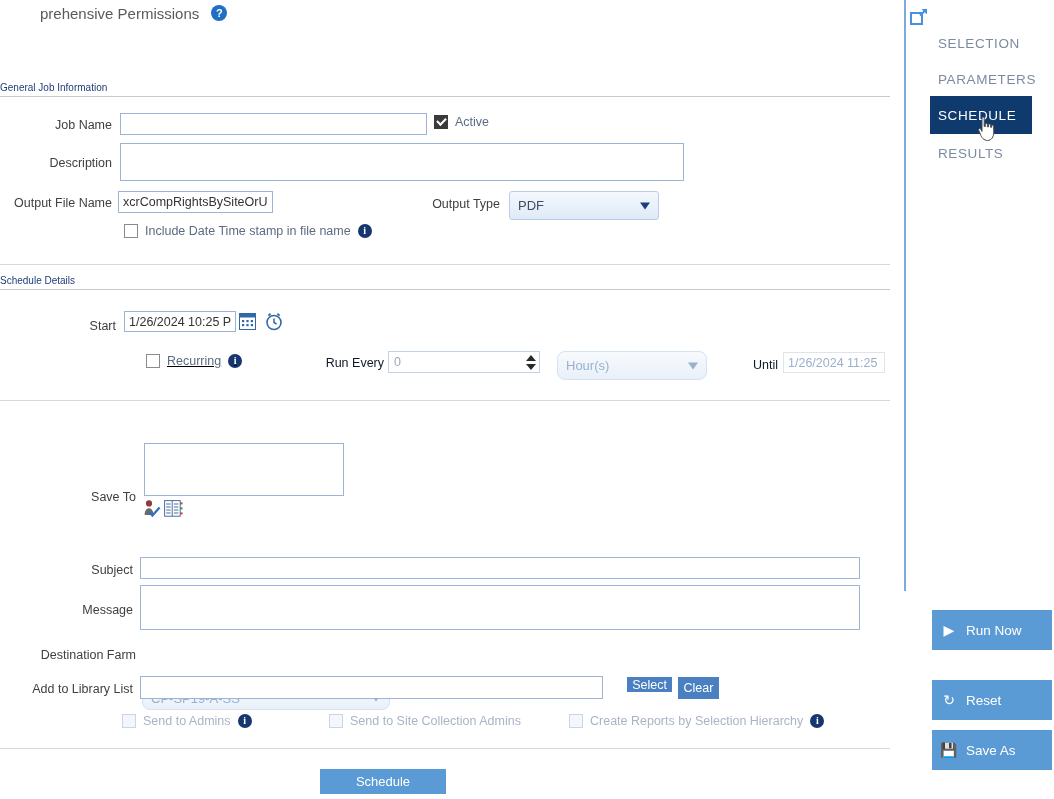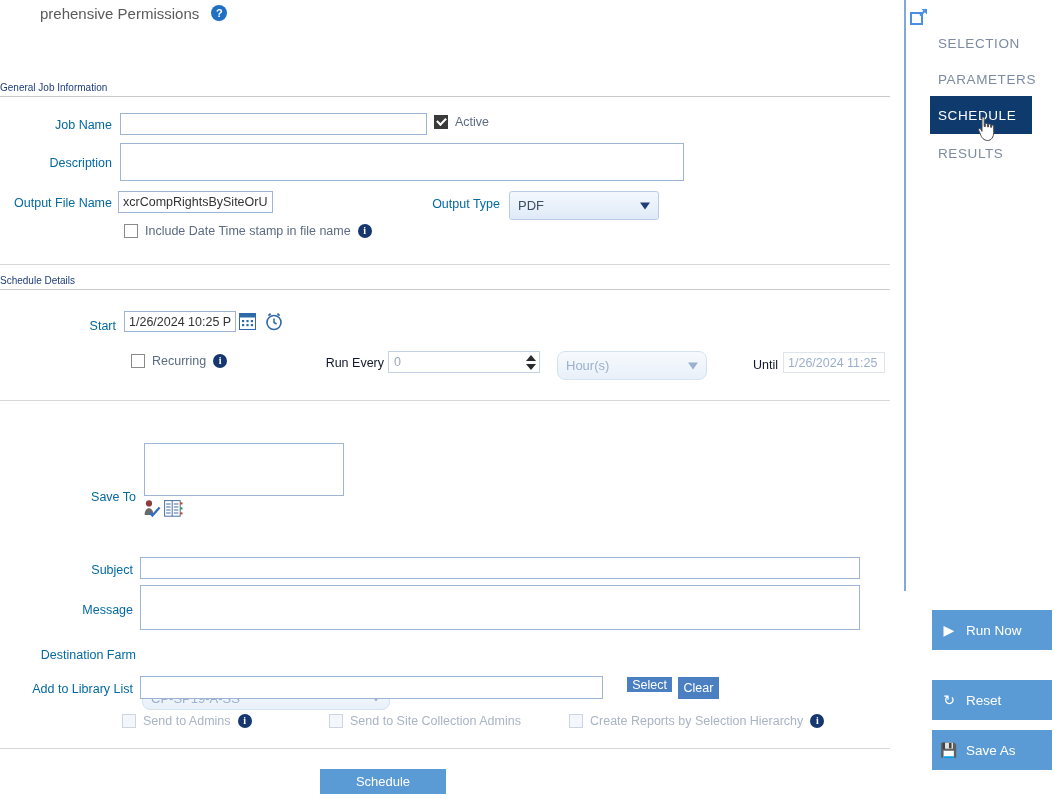--- a/index.html
+++ b/index.html
@@ -30,21 +30,21 @@
   .section-head {
     position: absolute; left: 0; width: 890px;
     font-size: 10px; color: #1f3d7a;
     border-bottom: 1px solid #c9c9c9; padding-bottom: 3px;
   }
 
   .hr-light { position: absolute; left: 0; width: 890px; height: 1px; background: #d8d8d8; }
 
   .field-label {
     position: absolute; text-align: right;
-    font-size: 12.5px; color: #0369a1;
+    font-size: 12.5px; color: #404040;
   }
   .field-label.grey { color: #0f172a; }
 
   input.txt, textarea.txt {
     position: absolute;
     border: 1px solid #9eb4d4;
     background: #fff;
     font-family: "Liberation Sans", sans-serif;
     font-size: 12.5px; color: #333;
     padding: 2px 4px;
@@ -218,21 +218,21 @@
           <rect x="7.4" y="11" width="2.2" height="2.2"></rect>
         <rect x="11.8" y="11" width="2.2" height="2.2"></rect>
       </g>
     </svg>
     <svg class="cursor" style="left:265px; top:312px; width:18px; height:19px;" viewBox="0 0 18 19">
       <circle cx="9" cy="10.5" r="7" fill="#fff" stroke="#2f6aa8" stroke-width="1.6"></circle>
       <path d="M9 6.5 V10.5 L11.6 12" stroke="#2f6aa8" stroke-width="1.5" fill="none"></path>
       <path d="M3.4 3.6 L5.6 1.6 M14.6 3.6 L12.4 1.6" stroke="#2f6aa8" stroke-width="1.8"></path>
     </svg>
 
-    <div class="cb-row" style="left:131px; top:354px;">
+    <div class="cb-row" style="left:146px; top:354px;text-decoration:underline;">
       <span class="cb"></span>
       <span class="cb-label">Recurring</span>
       <span class="info-icon">i</span>
     </div>
 
     <div class="field-label grey" style="left:300px; top:356px; width:84px;">Run Every</div>
     <div class="spin-wrap" style="left:388px; top:351px; width:152px; height:22px;">
       <input value="0" style="">
       <span class="spin-btns">
         <i class="up"></i>

